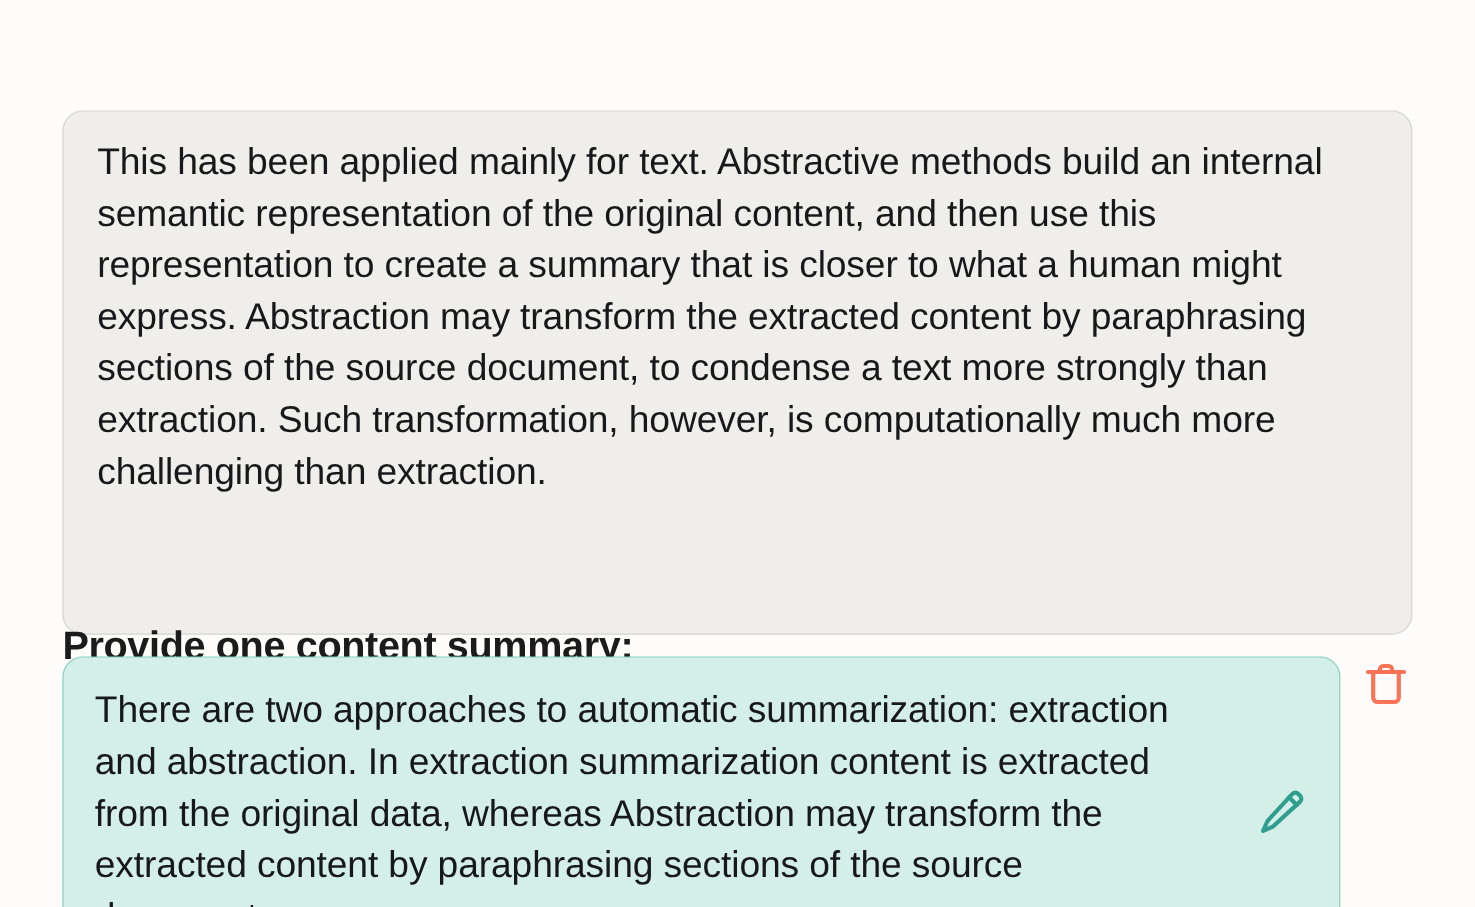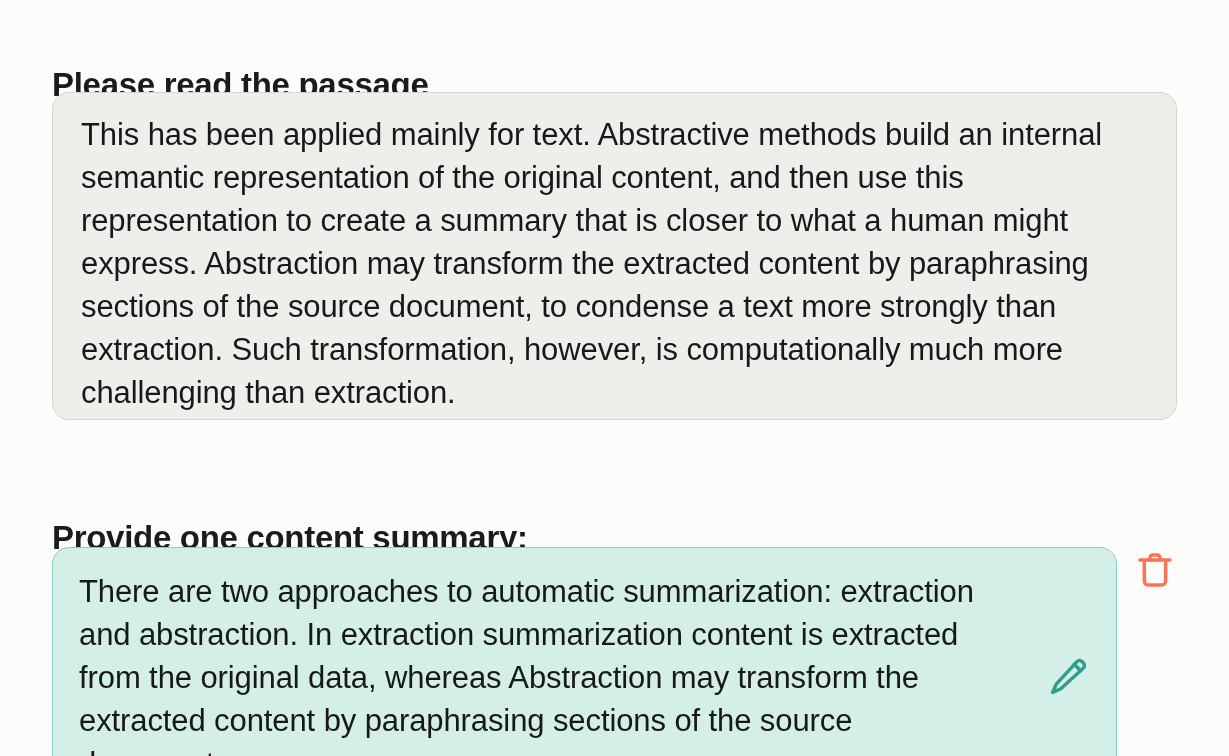--- a/index.html
+++ b/index.html
@@ -36,21 +36,21 @@
   }
   #heading-passage { top: 43px; }
   #heading-summary { top: 496px; }
 
   
   .passage-card {
     position: absolute;
     left: 52px;
     top: 92px;
     width: 1125px;
-    height: 328px;
+    height: 437px;
     box-sizing: border-box;
     background: #efeeea;
     border: 1px solid #d6d4cf;
     border-radius: 17px;
   }
   .passage-text {
     position: absolute;
     left: 28px;
     top: 20px;
     right: 20px;
@@ -103,21 +103,20 @@
     top: 655px;
     width: 44px;
     height: 44px;
   }
 </style>
 </head>
 <body>
 
 <div class="page">
 
-  <h1 class="section-heading" id="heading-passage">Please read the passage</h1>
 
   <div class="passage-card">
     <div class="passage-text">This has been applied mainly for text. Abstractive methods build an internal semantic representation of the original content, and then use this representation to create a summary that is closer to what a human might express. Abstraction may transform the extracted content by paraphrasing sections of the source document, to condense a text more strongly than extraction. Such transformation, however, is computationally much more challenging than extraction.</div>
   </div>
 
   <h1 class="section-heading" id="heading-summary">Provide one content summary:</h1>
 
   <div class="summary-card">
     <div class="summary-text">There are two approaches to automatic summarization: extraction and abstraction. In extraction summarization content is extracted from the original data, whereas Abstraction may transform the extracted content by paraphrasing sections of the source document.</div>
   </div>

